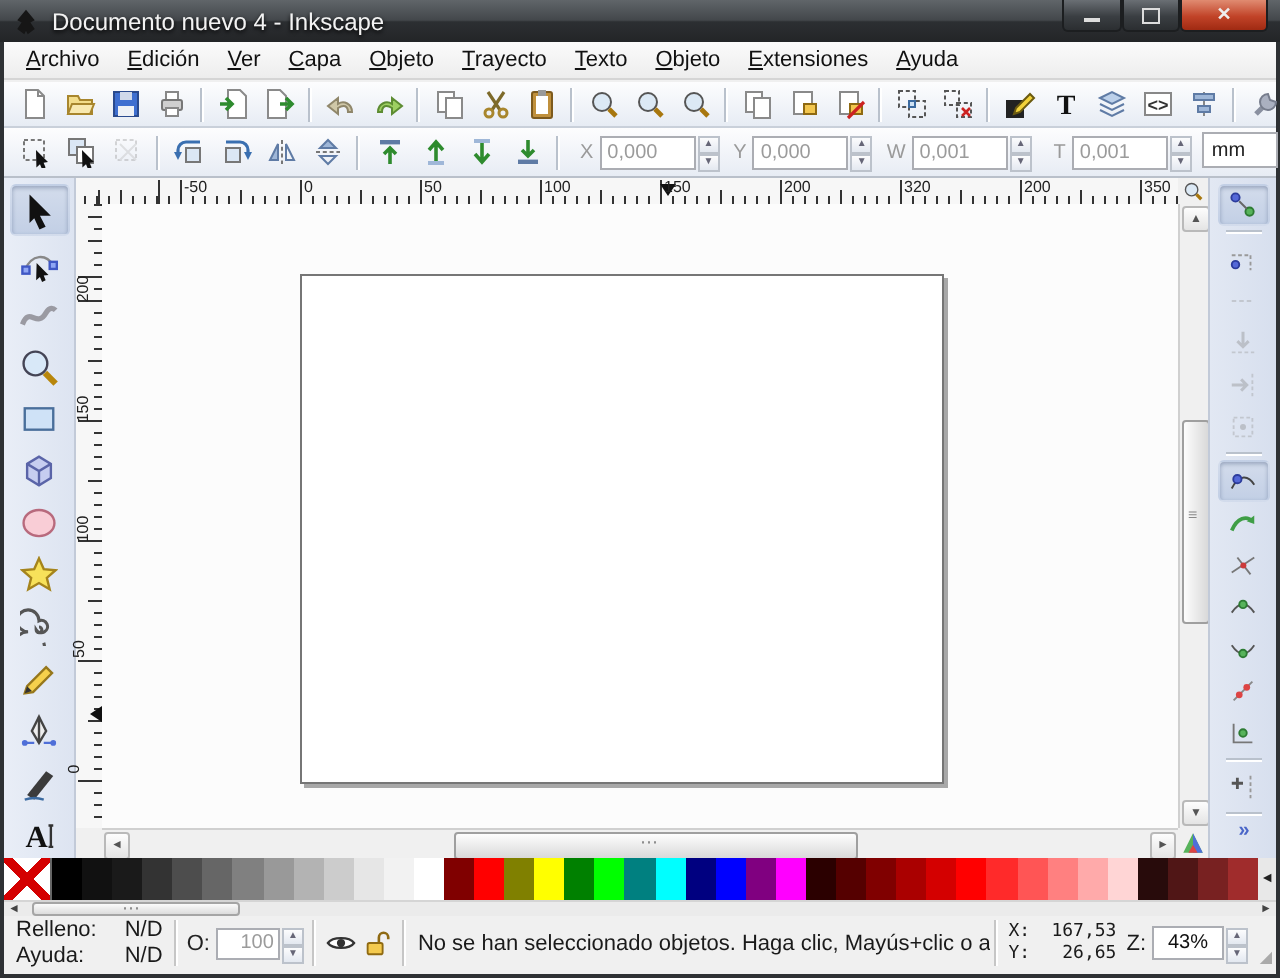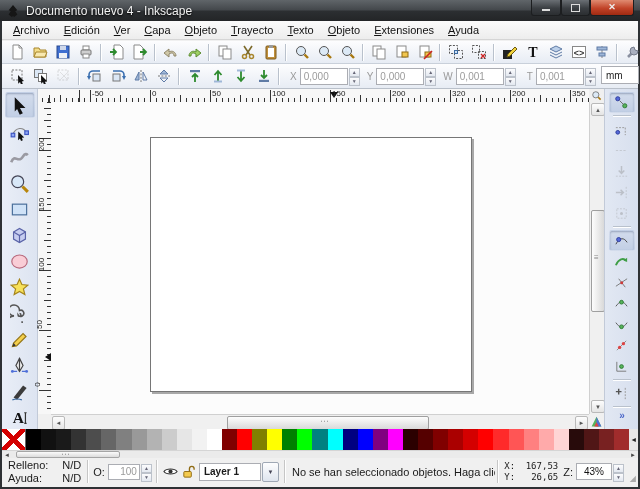--- a/index.html
+++ b/index.html
@@ -926,24 +926,20 @@
       </span>
     </div>
     <div class="st-sep"></div>
     <div id="layerctl">
       <svg class="eyeic">
           <use href="#eye"></use>
         </svg>
       <svg class="eyeic">
           <use href="#lock-open"></use>
         </svg>
-      <div id="layercombo">
-        <span class="val">Layer 1</span>
-        <span class="dropbtn">▼</span>
-      </div>
     </div>
     <div class="st-sep"></div>
     <div id="message">No se han seleccionado objetos. Haga clic, Mayús+clic o arrastr</div>
     <div class="st-sep"></div>
     <div id="coords">
       <span class="row">
           <span class="cl">X:</span>
           <span class="cv">167,53</span>
         </span>
       <span class="row">

